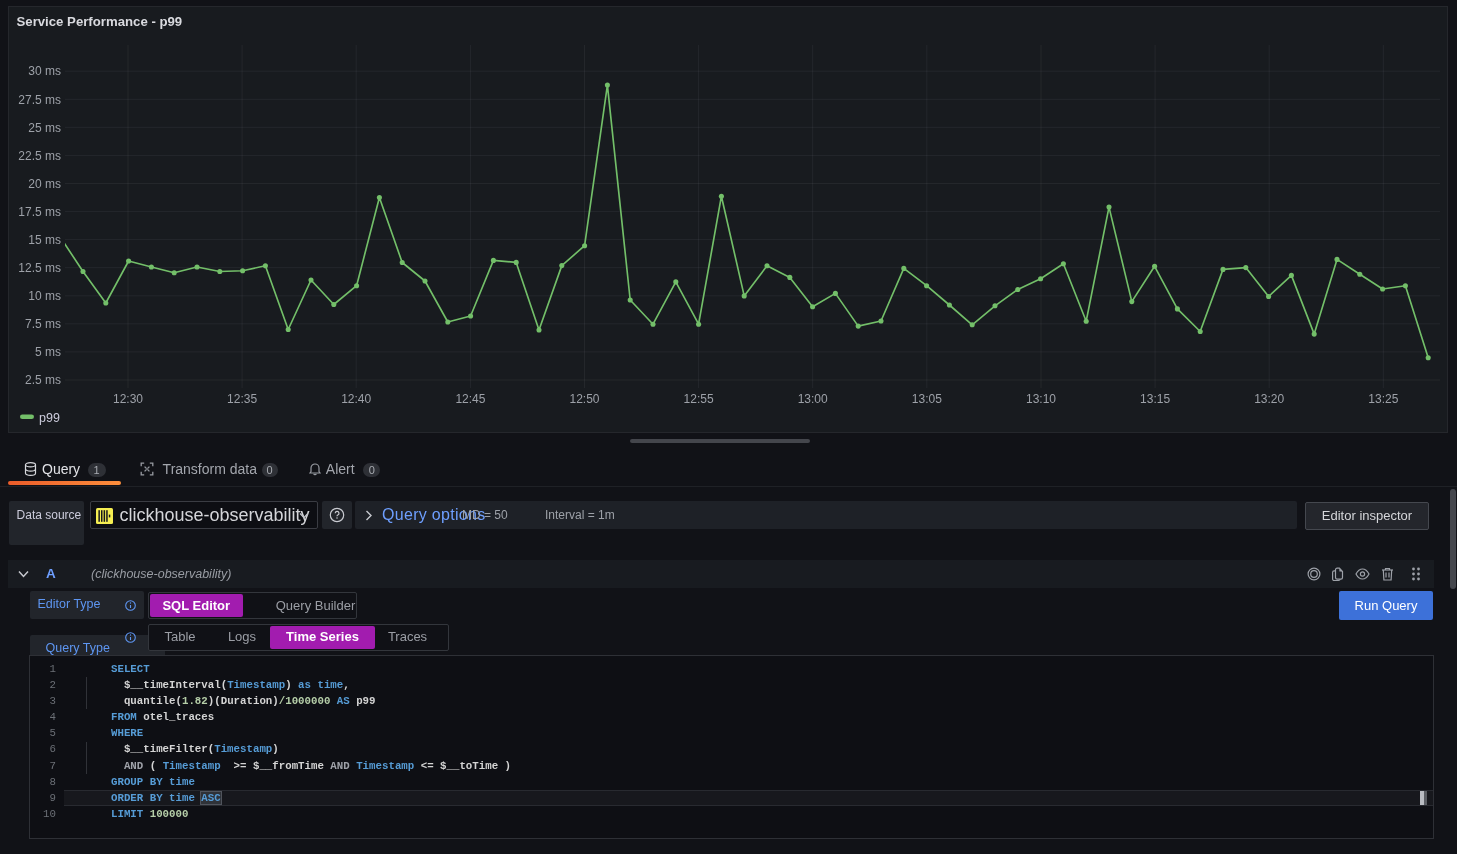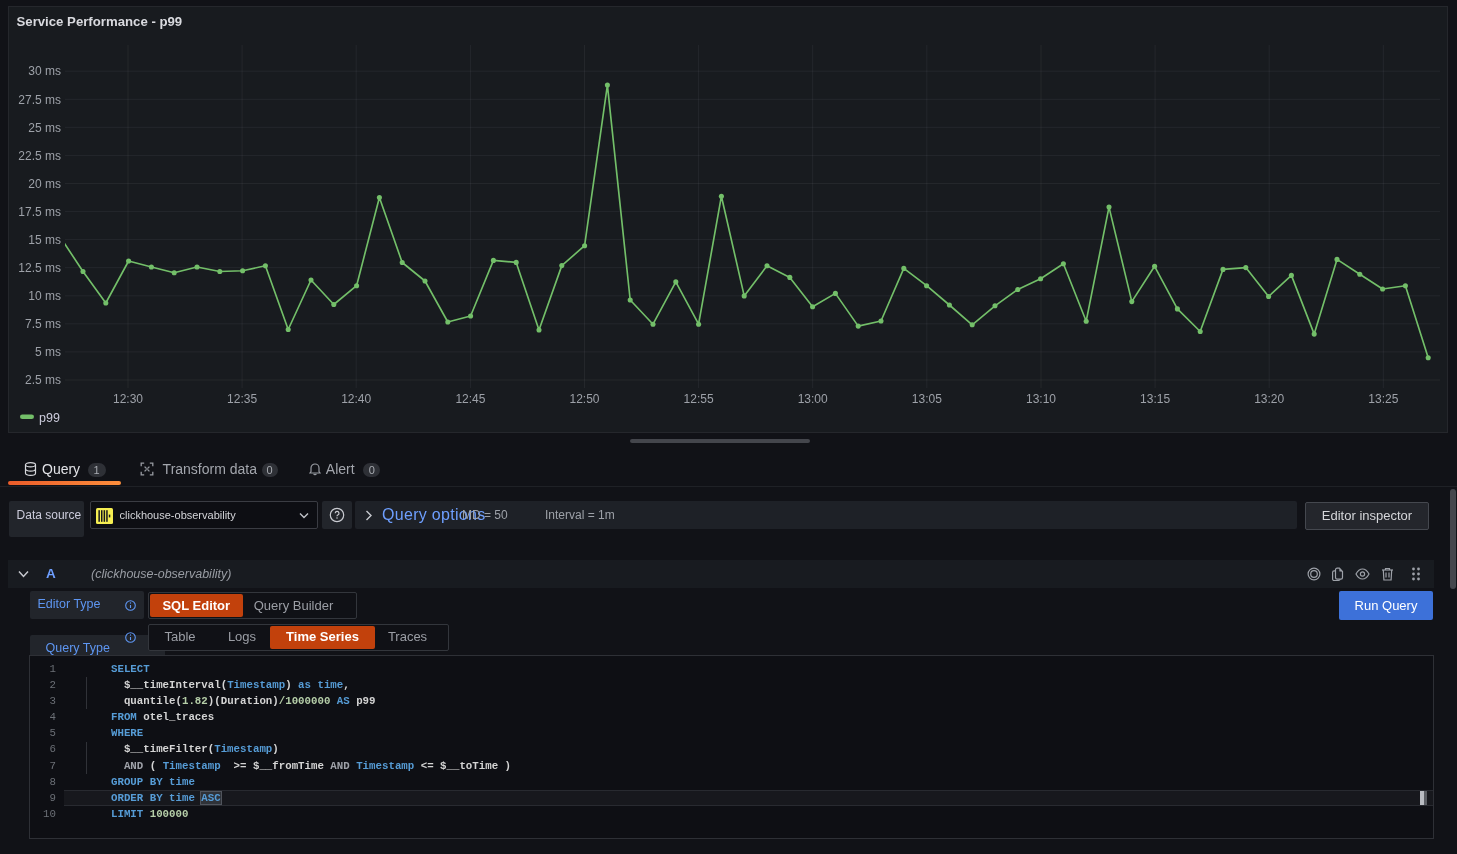--- a/index.html
+++ b/index.html
@@ -24,21 +24,21 @@
 #qoptbg { position:absolute; left:355px; top:501px; width:942px; height:28px; background:#1e2127; border-radius:2px; }
 #dsselect { position:absolute; left:90px; top:501px; width:228px; height:28px;
   background:#0d0e13; border:1px solid #3a3c43; border-radius:2px; }
 #qinspect { position:absolute; left:1305px; top:501.5px; width:124px; height:28px;
   background:#24262c; border:1px solid #45484f; border-radius:2px; color:#d5d6da;
   font-size:13px; font-weight:500; text-align:center; line-height:26px; }
 
 
 #ahdr { position:absolute; left:8px; top:560px; width:1426px; height:28px; background:#181b20; }
 .radioc { position:absolute; border:1px solid #33363c; border-radius:2px; background:#101116; }
-.radiosel { position:absolute; background:#c2410c; border-radius:2px; color:#fff;
+.radiosel { position:absolute; background:#a21caf; border-radius:2px; color:#fff;
   font-weight:700; text-align:center; }
 .radiotxt { position:absolute; color:#9b9ea5; font-size:13px; text-align:center; }
 #runq { position:absolute; left:1339px; top:591px; width:94px; height:29px; background:#3d71d9;
   border-radius:2px; color:#fff; font-size:13px; font-weight:500; text-align:center; line-height:29px; }
 
 
 #editor { position:absolute; left:29px; top:655px; width:1405px; height:184px;
   background:#0e0f14; border:1px solid #2e3036; }
 #codewrap { position:absolute; left:0; top:4.8px; width:100%; }
 .crow { position:relative; height:16.13px; white-space:pre;
@@ -208,33 +208,33 @@
 <div class="badge" style="left:261.6px;width:16px">0</div>
 <svg class="ic" style="left:308.5px;top:461.5px" width="12" height="14" viewBox="0 0 12 14" fill="none" stroke="#989ba2" stroke-width="1.2">
 <path d="M2 9.5 V6 a4 4 0 0 1 8 0 v3.5 l1 1.5 H1 Z"></path>
 <path d="M4.7 11.8 a1.4 1.4 0 0 0 2.6 0"></path>
 </svg>
 <div class="tabtxt" style="left:325.8px;color:#a3a6ad">Alert</div>
 <div class="badge" style="left:363.3px;width:17px">0</div>
 
 
 <div id="qoptbg"></div>
-<div class="lblbox" style="left:8.6px;top:501px;width:75.4px;height:36px;line-height:28px;padding-left:8px;font-size:12px">Data source</div>
+<div class="lblbox" style="left:8.6px;top:501px;width:75.4px;height:44px;line-height:28px;padding-left:8px;font-size:12px">Data source</div>
 <div id="dsselect"></div>
 <svg class="ic" style="left:96px;top:507.5px" width="17" height="16" viewBox="0 0 17 16">
 <rect width="17" height="16" rx="1.5" fill="#f5ee52"></rect>
 <g fill="#16171d">
 <rect x="2.4" y="2.2" width="1.5" height="11.6"></rect>
 <rect x="5.0" y="2.2" width="1.5" height="11.6"></rect>
 <rect x="7.6" y="2.2" width="1.5" height="11.6"></rect>
 <rect x="10.2" y="2.2" width="1.5" height="11.6"></rect>
 <rect x="12.8" y="6.6" width="1.5" height="2.8"></rect>
 </g>
 </svg>
-<div class="abs" style="left:119.5px;top:501px;height:28px;line-height:28px;font-size:11px;color:#d4d5d9">clickhouse-observability</div>
+<div class="abs" style="left:119.5px;top:501px;height:28px;line-height:28px;font-size:18px;color:#d4d5d9">clickhouse-observability</div>
 <svg class="ic" style="left:299px;top:512px" width="10" height="7" viewBox="0 0 10 7" fill="none" stroke="#c0c3c9" stroke-width="1.4">
     <path d="M1 1.5 L5 5.5 L9 1.5"></path>
   </svg>
 <div class="lblbox" style="left:322px;top:501px;width:30px;height:28px"></div>
 <svg class="ic" style="left:329px;top:507px" width="16" height="16" viewBox="0 0 16 16" fill="none" stroke="#c9cbd1" stroke-width="1.2">
 <circle cx="8" cy="8" r="6.7"></circle>
 <path d="M6.2 6.2 a1.9 1.9 0 1 1 2.6 1.8 c-0.6 0.25 -0.8 0.6 -0.8 1.2"></path>
 <circle cx="8" cy="11.1" r="0.75" fill="#c9cbd1" stroke="none"></circle>
 </svg>
 <svg class="ic" style="left:365px;top:510px" width="7" height="11" viewBox="0 0 7 11" fill="none" stroke="#c7c9cf" stroke-width="1.4">
@@ -285,21 +285,21 @@
 
 
 <div class="lblbox" style="left:29.5px;top:591px;width:114.5px;height:27.5px;line-height:27.5px;padding-left:8px;color:#5e96f2">Editor Type</div>
 <svg class="ic" style="left:125px;top:599.5px" width="11" height="11" viewBox="0 0 11 11" fill="none" stroke="#5e96f2" stroke-width="1.1">
 <circle cx="5.5" cy="5.5" r="4.8"></circle>
     <path d="M5.5 5 v3"></path>
     <circle cx="5.5" cy="3" r="0.7" fill="#5e96f2" stroke="none"></circle>
 </svg>
 <div class="radioc" style="left:147.7px;top:591.5px;width:209.8px;height:27.5px"></div>
 <div class="radiosel" style="left:150px;top:593.5px;width:92.5px;height:23.5px;line-height:23.5px;font-size:13px">SQL Editor</div>
-<div class="radiotxt" style="left:238px;top:591.5px;width:111px;height:27.5px;line-height:27.5px">Query Builder</div>
+<div class="radiotxt" style="left:260px;top:591.5px;width:111px;height:27.5px;line-height:27.5px">Query Builder</div>
 
 
 <div class="lblbox" style="left:29.5px;top:635px;width:135px;height:27px;line-height:27px;padding-left:16px;color:#5e96f2">Query Type</div>
 <svg class="ic" style="left:125px;top:632px" width="11" height="11" viewBox="0 0 11 11" fill="none" stroke="#5e96f2" stroke-width="1.1">
 <circle cx="5.5" cy="5.5" r="4.8"></circle>
     <path d="M5.5 5 v3"></path>
     <circle cx="5.5" cy="3" r="0.7" fill="#5e96f2" stroke="none"></circle>
 </svg>
 <div class="radioc" style="left:147.7px;top:624px;width:301.3px;height:26.5px"></div>
 <div class="radiotxt" style="left:150px;top:624px;width:60px;height:26.5px;line-height:26.5px">Table</div>

